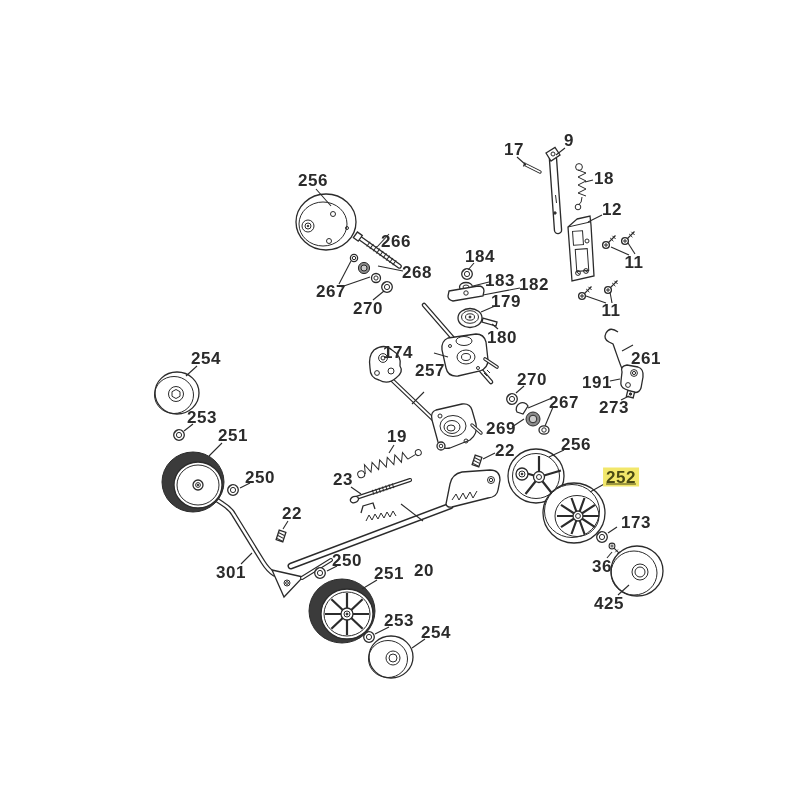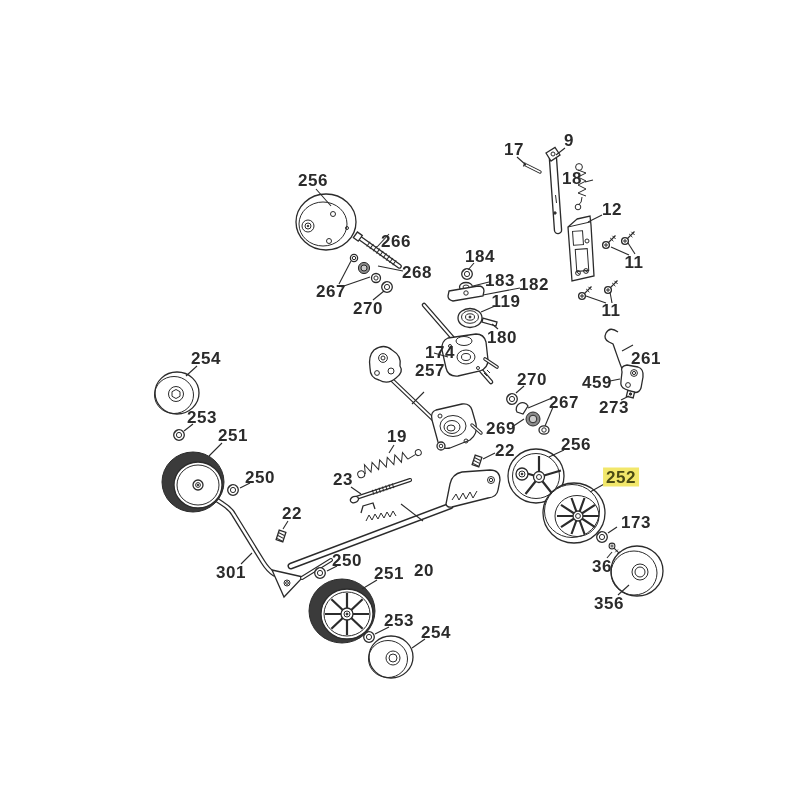--- a/index.html
+++ b/index.html
@@ -18,21 +18,21 @@
   .lgy{fill:#cccccc;stroke:var(--ink);stroke-width:1;}
   .tubeO{fill:none;stroke:var(--ink);stroke-linecap:round;}
   .tubeI{fill:none;stroke:#ffffff;stroke-linecap:round;}
   .spoke{stroke:var(--ink);stroke-width:2.2;fill:none;}
   #leaders line{stroke:var(--ink);stroke-width:1.1;}
   
   #labels-layer{position:absolute;inset:0;}
   .part-label{position:absolute;transform:translate(-50%,-50%);
     font:bold 17px "Liberation Sans", sans-serif;color:var(--ink);
     letter-spacing:.5px;white-space:nowrap;line-height:1;}
-  .part-label.highlighted{background:var(--hl-bg);color:var(--hl-ink);padding:1px 3px;}
+  .part-label.highlighted{background:var(--hl-bg);color:var(--hl-ink);padding:1px 3px;text-decoration:underline;}
 </style>
 </head>
 <body>
 
 <div class="canvas">
 <svg id="artwork" width="800" height="800" viewBox="0 0 800 800">
   <defs>
     <g id="nut">
           <circle r="5.3" class="wh"></circle>
           <circle r="2.6" class="fin"></circle>
@@ -344,49 +344,49 @@
 
 <div id="labels-layer">
       <span class="part-label" style="left: 313px; top: 180px;">256</span>
       <span class="part-label" style="left: 396px; top: 241px;">266</span>
       <span class="part-label" style="left: 417px; top: 272px;">268</span>
       <span class="part-label" style="left: 331px; top: 291px;">267</span>
       <span class="part-label" style="left: 368px; top: 308px;">270</span>
       <span class="part-label" style="left: 480px; top: 256px;">184</span>
       <span class="part-label" style="left: 500px; top: 280px;">183</span>
       <span class="part-label" style="left: 534px; top: 284px;">182</span>
-      <span class="part-label" style="left: 506px; top: 301px;">119</span>
+      <span class="part-label" style="left: 506px; top: 301px;">179</span>
       <span class="part-label" style="left: 502px; top: 337px;">180</span>
       <span class="part-label" style="left: 514px; top: 149px;">17</span>
       <span class="part-label" style="left: 569px; top: 140px;">9</span>
-      <span class="part-label" style="left: 572px; top: 178px; text-align: right;">18</span>
+      <span class="part-label" style="left: 604px; top: 178px; text-align: right;">18</span>
       <span class="part-label" style="left: 612px; top: 209px;">12</span>
       <span class="part-label" style="left: 634px; top: 262px;">11</span>
       <span class="part-label" style="left: 611px; top: 310px;">11</span>
       <span class="part-label" style="left: 646px; top: 358px;">261</span>
-      <span class="part-label" style="left: 597px; top: 382px;">459</span>
+      <span class="part-label" style="left: 597px; top: 382px;">191</span>
       <span class="part-label" style="left: 614px; top: 407px;">273</span>
       <span class="part-label" style="left: 532px; top: 379px;">270</span>
       <span class="part-label" style="left: 564px; top: 402px;">267</span>
       <span class="part-label" style="left: 501px; top: 428px;">269</span>
-      <span class="part-label" style="left: 440px; top: 352px;">174</span>
+      <span class="part-label" style="left: 398px; top: 352px;">174</span>
       <span class="part-label" style="left: 430px; top: 370px;">257</span>
       <span class="part-label" style="left: 206px; top: 358px;">254</span>
       <span class="part-label" style="left: 202px; top: 417px;">253</span>
       <span class="part-label" style="left: 233px; top: 435px;">251</span>
       <span class="part-label" style="left: 260px; top: 477px;">250</span>
       <span class="part-label" style="left: 397px; top: 436px;">19</span>
       <span class="part-label" style="left: 343px; top: 479px;">23</span>
       <span class="part-label" style="left: 292px; top: 513px;">22</span>
       <span class="part-label" style="left: 505px; top: 450px;">22</span>
       <span class="part-label" style="left: 576px; top: 444px;">256</span>
       <span class="part-label highlighted" style="left: 621px; top: 477px;">252</span>
       <span class="part-label" style="left: 424px; top: 530px; margin-top: 40px;">20</span>
       <span class="part-label" style="left: 627px; top: 522px; margin-left: 9px;">173</span>
       <span class="part-label" style="left: 602px; top: 566px;">36</span>
-      <span class="part-label" style="left: 609px; top: 603px;">356</span>
+      <span class="part-label" style="left: 609px; top: 603px;">425</span>
       <span class="part-label" style="left: 231px; top: 572px;">301</span>
       <span class="part-label" style="left: 347px; top: 560px;">250</span>
       <span class="part-label" style="left: 389px; top: 573px;">251</span>
       <span class="part-label" style="left: 399px; top: 620px;">253</span>
       <span class="part-label" style="left: 436px; top: 632px;">254</span>
     </div>
 </div>
 
 </body></html>

